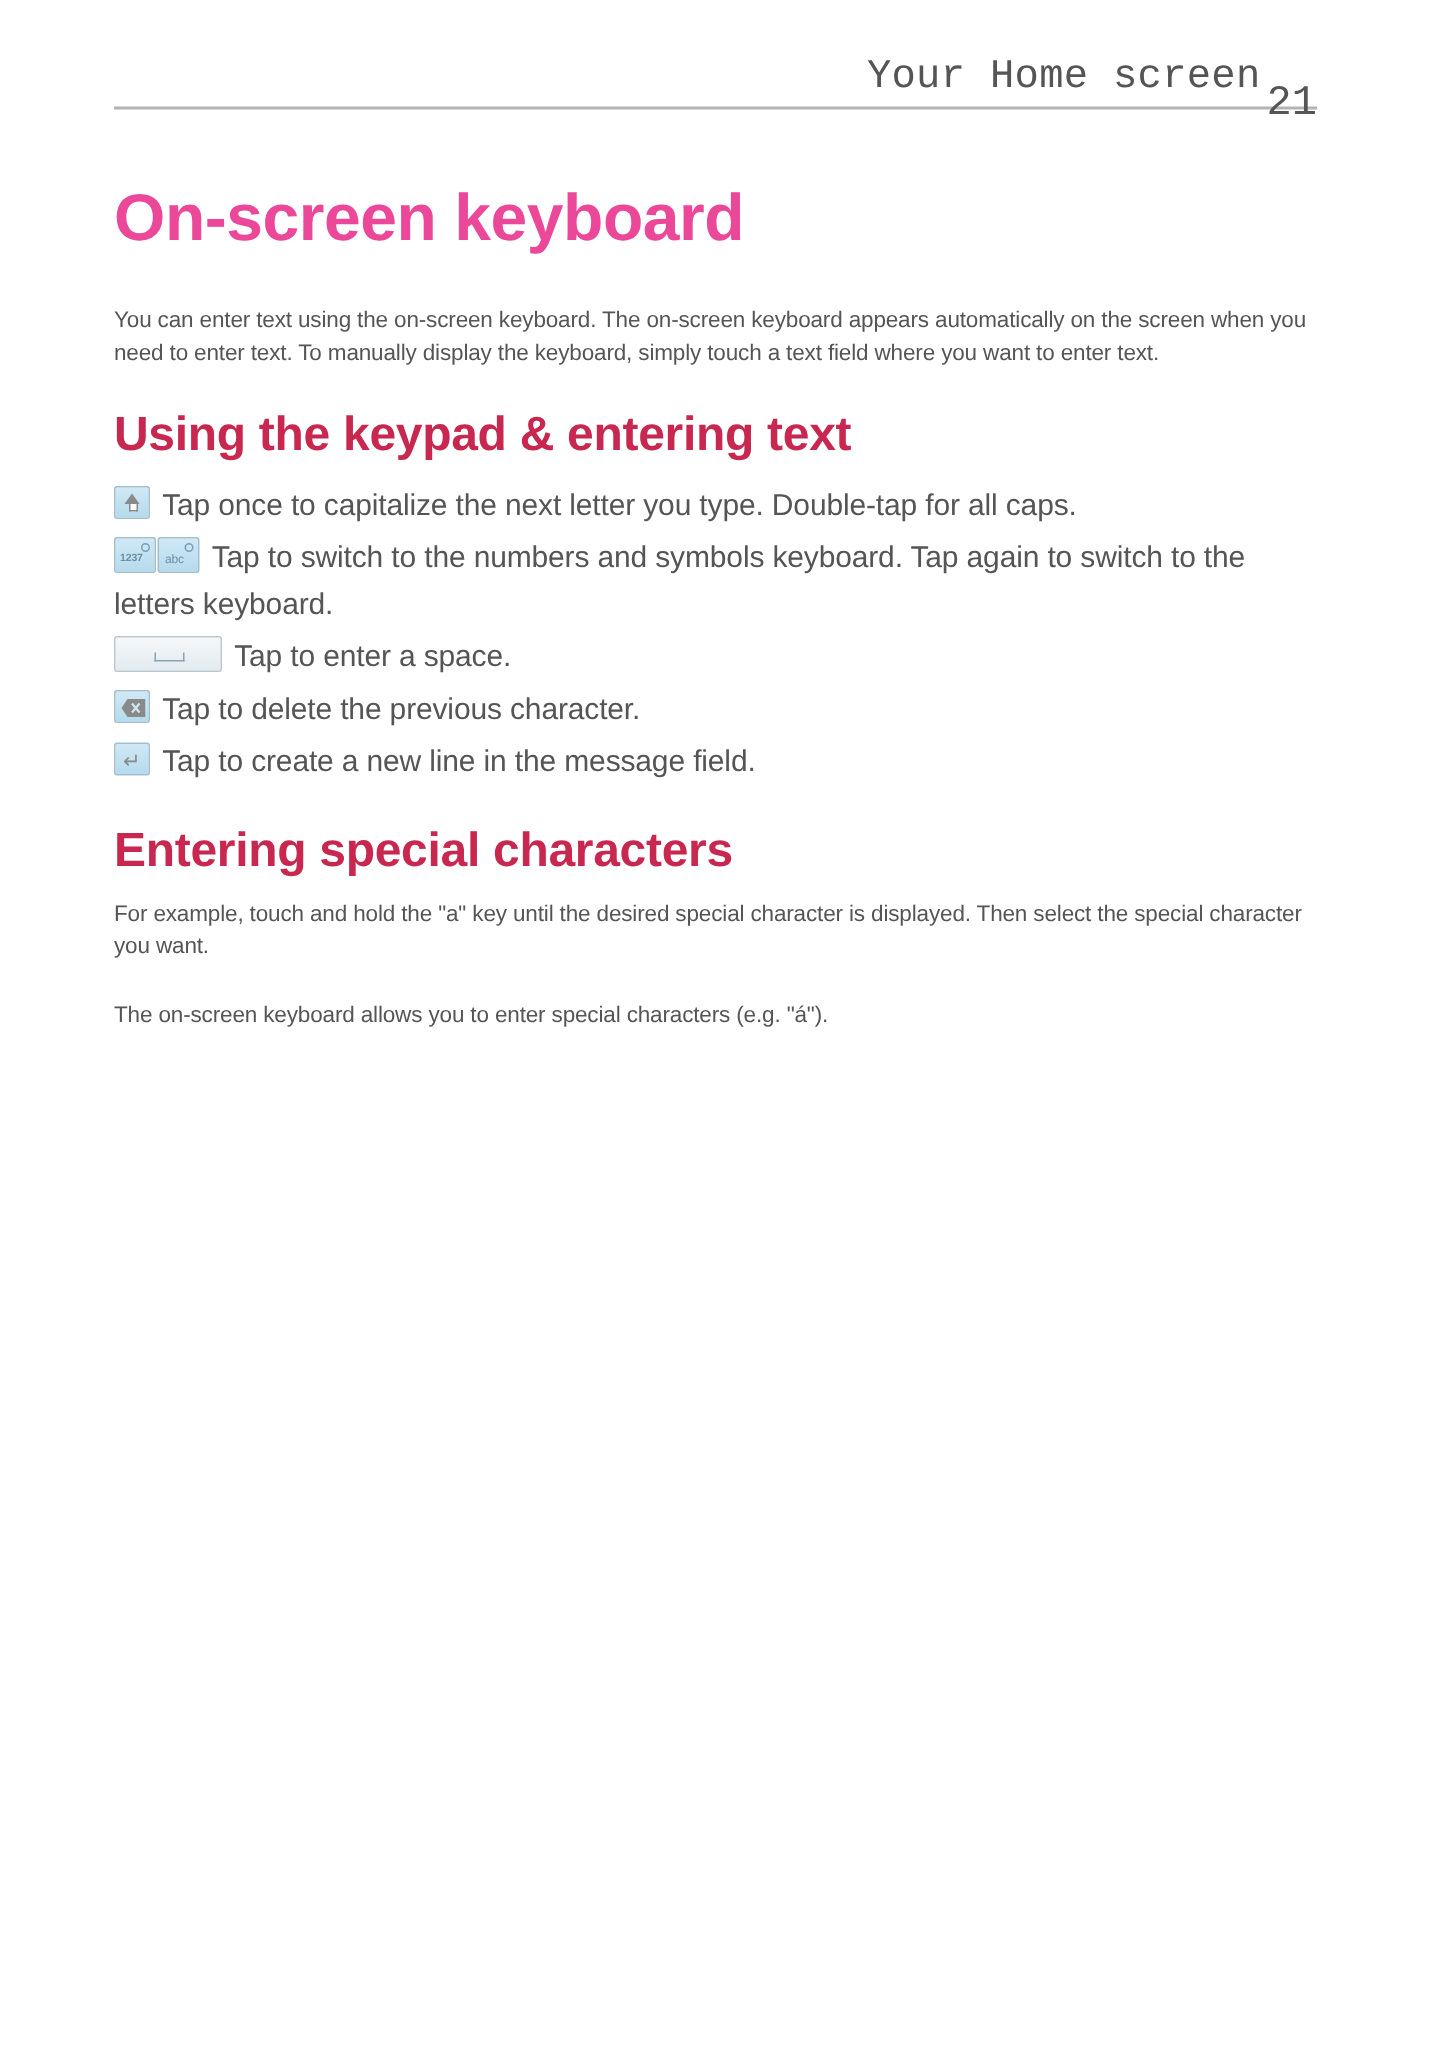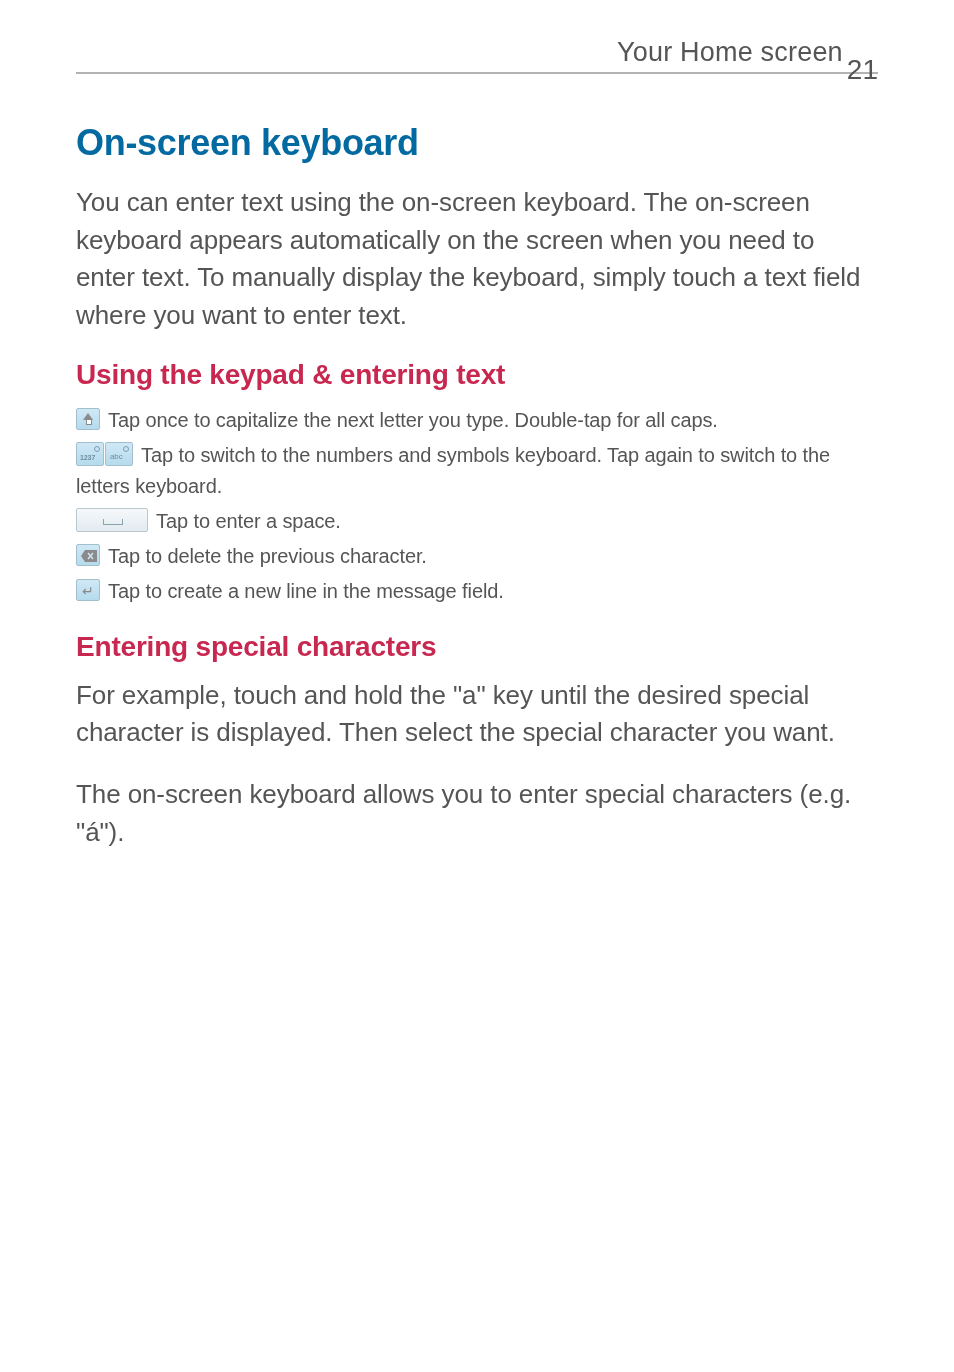--- a/index.html
+++ b/index.html
@@ -18,53 +18,54 @@
   .page {
     padding: 36px 76px 0 76px;
   }
   .header-row {
     display: flex;
     justify-content: flex-end;
     align-items: center;
     border-bottom: 2px solid #b3b3b3;
     padding-bottom: 4px;
     margin-bottom: 48px;
+    font-family: Liberation Mono, monospace;
   }
   .header-title {
     font-size: 27px;
     font-weight: 300;
     color: #555555;
     letter-spacing: 0.2px;
   }
   .header-page {
     font-size: 28px;
     font-weight: 400;
     color: #555555;
     margin-left: 4px;
     position: relative;
     top: 18px;
   }
   .h1 {
-    color: #0369a1;
-    font-size: 36px;
+    color: #ec4899;
+    font-size: 44px;
     font-weight: 600;
-    margin-bottom: 20px;
+    margin-bottom: 32px;
     letter-spacing: -0.3px;
   }
   .body-text {
-    font-size: 26px;
+    font-size: 15px;
     font-weight: 300;
     color: #555555;
     line-height: 1.45;
     margin-bottom: 24px;
     letter-spacing: -0.1px;
   }
   .h2 {
     color: #C82850;
-    font-size: 28px;
+    font-size: 32px;
     font-weight: 600;
     margin-bottom: 14px;
     margin-top: 16px;
     letter-spacing: -0.2px;
   }
   .keypad-list {
     margin-bottom: 24px;
   }
   .key-line {
     font-size: 20px;

